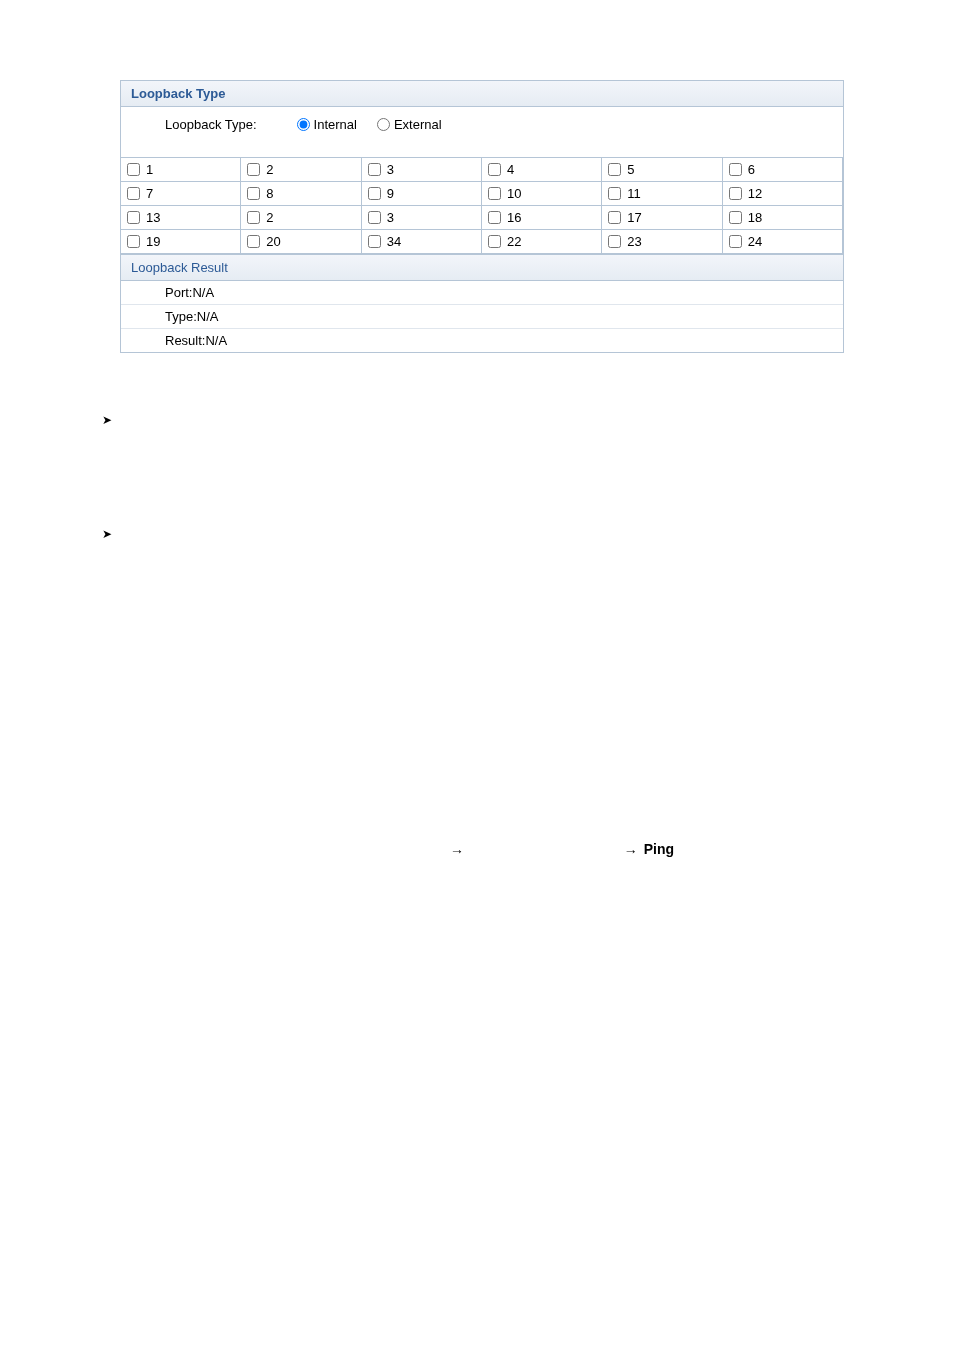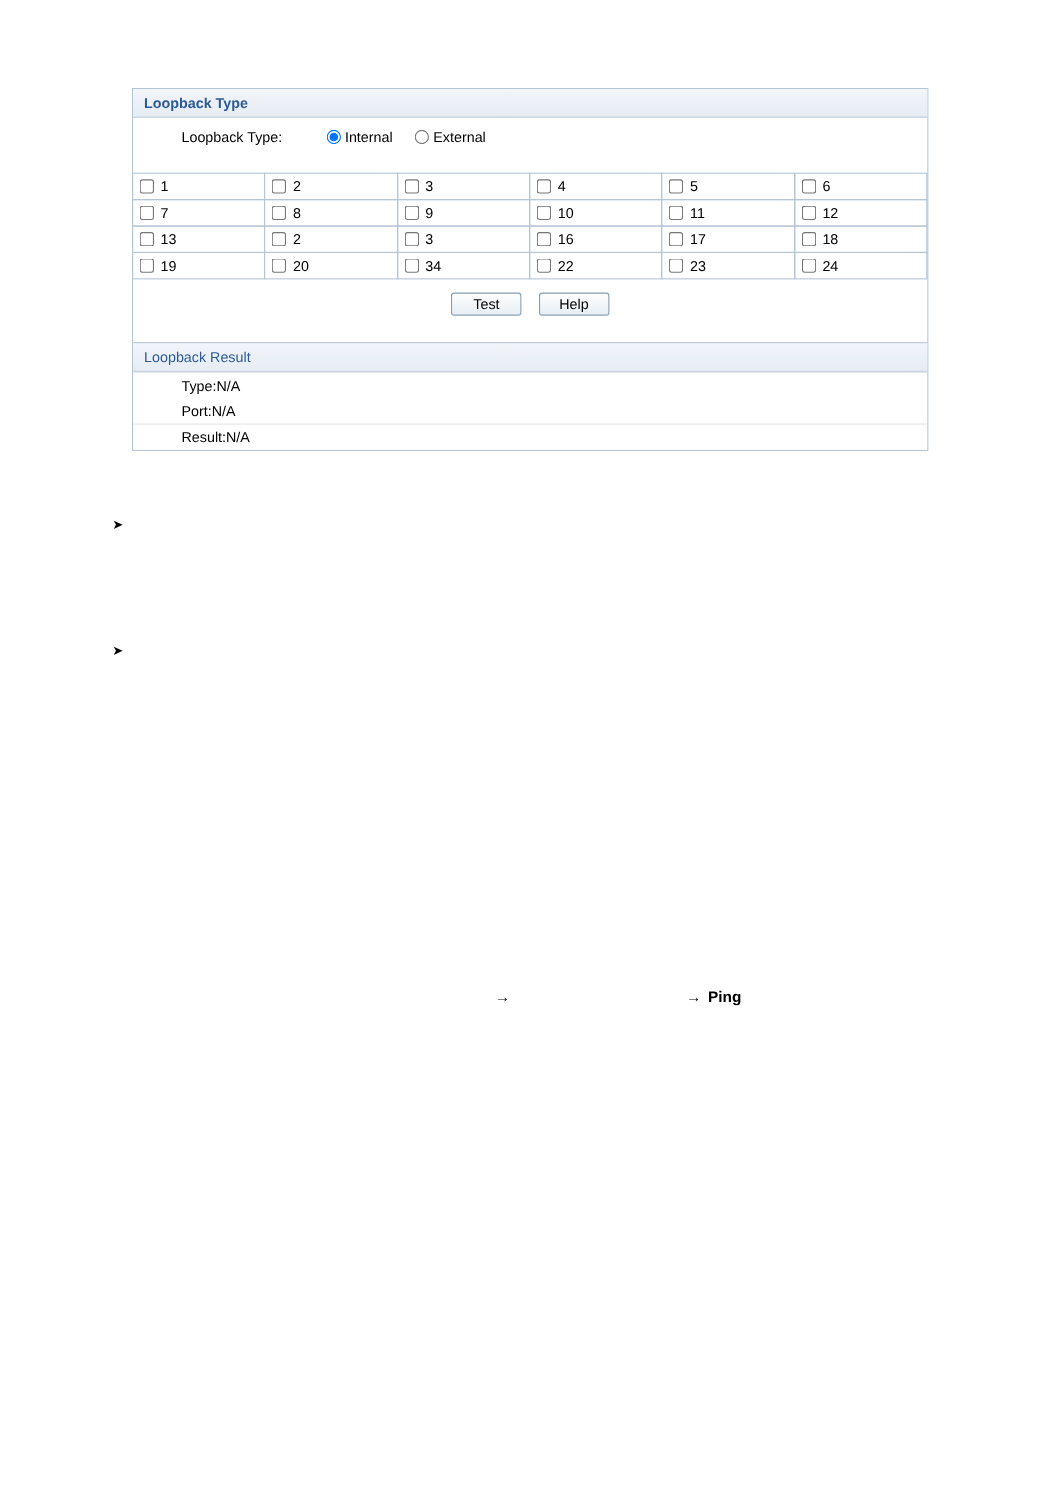--- a/index.html
+++ b/index.html
@@ -208,32 +208,28 @@
     <label class="port-cell">
         <input type="checkbox" style="">
         <span>23</span>
       </label>
     <label class="port-cell">
         <input type="checkbox" style="">
         <span>24</span>
       </label>
   </div>
 
-  <div class="button-row">
-    <button class="btn">Test</button>
-    <button class="btn">Help</button>
-  </div>
 
   <div class="section-header">Loopback Result</div>
 
+  <div class="result-row first">
+    <span class="result-label">Port:</span><span class="result-val">N/A</span>
+  </div>
   <div class="result-row">
     <span class="result-label">Type:</span><span class="result-val">N/A</span>
-  </div>
-  <div class="result-row first">
-    <span class="result-label">Port:</span><span class="result-val">N/A</span>
   </div>
   <div class="result-row">
     <span class="result-label">Result:</span><span class="result-val">N/A</span>
   </div>
 
 </div>
 
 <div class="bullet-row" style="margin-top:60px;">
   <span>➤</span>
 </div>

